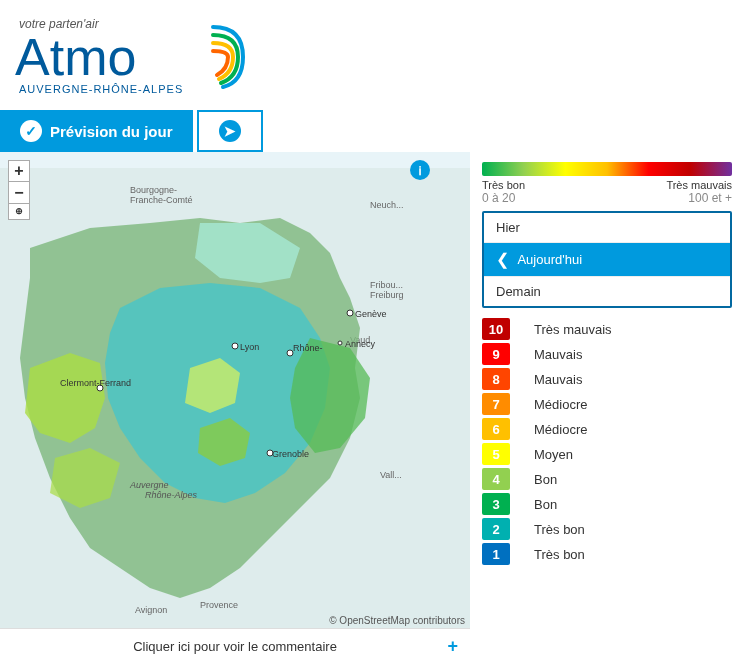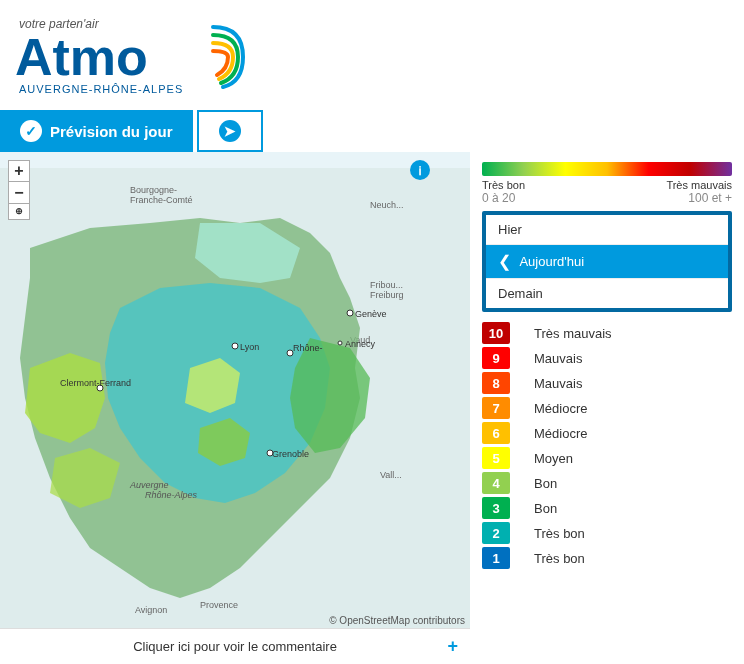--- a/index.html
+++ b/index.html
@@ -9,21 +9,21 @@
     #header {
       padding: 10px 15px 8px 15px;
       display: flex;
       align-items: center;
       background: #fff;
       height: 110px;
     }
     .logo-container { display: flex; align-items: center; }
     .logo-text-group { display: flex; flex-direction: column; }
     .logo-votre { font-size: 12px; color: #555; font-style: italic; margin-left: 4px; }
-    .logo-atmo { font-size: 52px; font-weight: bold; color: #005a9c; line-height: 1; }
+    .logo-atmo { font-size: 52px; font-weight: normal; color: #005a9c; line-height: 1; }
     .logo-region { font-size: 11px; color: #005a9c; font-weight: normal; letter-spacing: 1px; margin-left: 4px; }
     .logo-swirl { margin-left: -10px; margin-top: 5px; }
 
     
     #navbar {
       display: flex;
       background: #fff;
       height: 42px;
       align-items: stretch;
     }
@@ -147,21 +147,21 @@
       display: flex;
       justify-content: space-between;
       font-size: 12px;
       color: #888;
     }
 
     
     .day-selector {
       display: flex;
       flex-direction: column;
-      border: 4px solid #0369a1;
+      border: 2px solid #0369a1;
       margin-bottom: 6px;
       border-radius: 2px;
       overflow: hidden;
     }
     .day-item {
       padding: 7px 12px;
       font-size: 13px;
       cursor: pointer;
       color: #333;
       border-bottom: 1px solid #eee;

